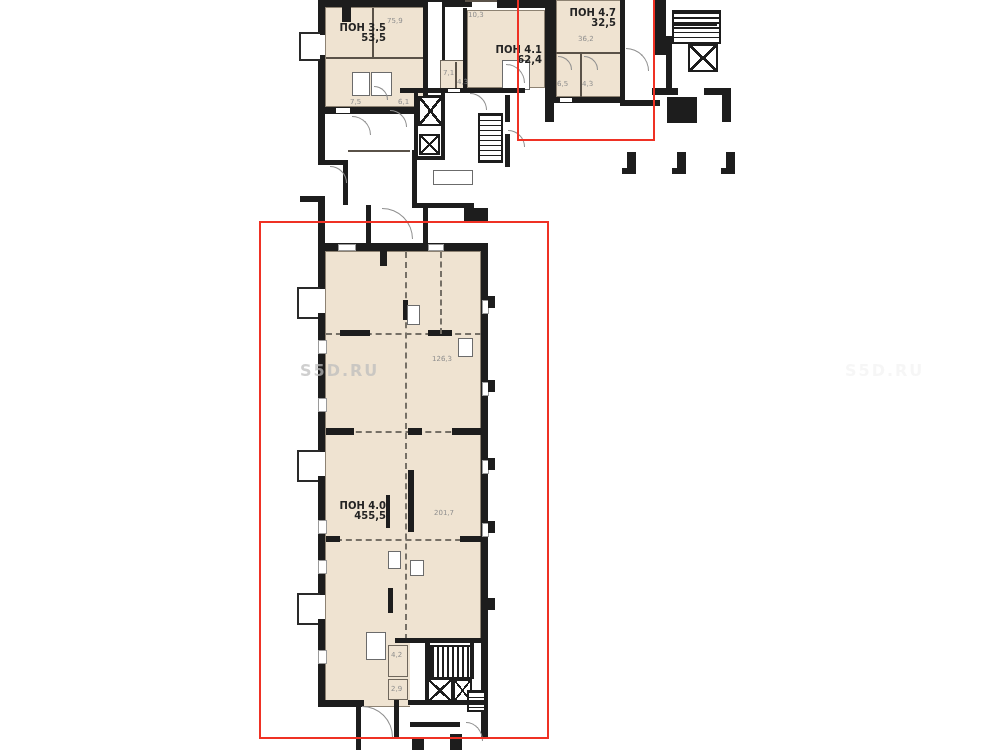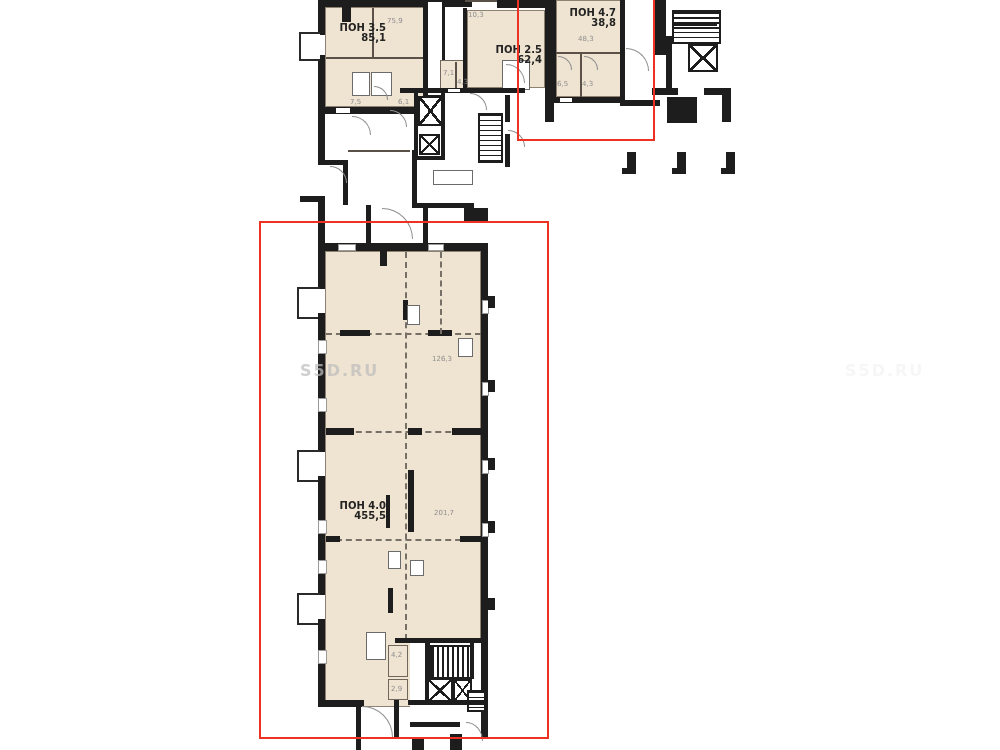--- a/index.html
+++ b/index.html
@@ -198,42 +198,42 @@
   <div class="w" style="left:356px;top:700px;width:5px;height:50px"></div>
   <div class="arc" style="left:362px;top:706px;width:30px;height:30px"></div>
   <div class="w" style="left:394px;top:700px;width:5px;height:38px"></div>
   <div class="w" style="left:410px;top:722px;width:50px;height:5px"></div>
   <div class="arc" style="left:466px;top:722px;width:16px;height:18px"></div>
   <div class="w" style="left:412px;top:738px;width:12px;height:12px"></div>
   <div class="w" style="left:450px;top:734px;width:12px;height:16px"></div>
 
   <div class="ul" style="left:330px;top:23px;width:56px">
     <div>ПОН 3.5</div>
-    <div>85,1</div>
+    <div>53,5</div>
   </div>
   <div class="ul" style="left:490px;top:45px;width:52px">
-    <div>ПОН 2.5</div>
+    <div>ПОН 4.1</div>
     <div>62,4</div>
   </div>
   <div class="ul" style="left:560px;top:8px;width:56px">
     <div>ПОН 4.7</div>
-    <div>38,8</div>
+    <div>32,5</div>
   </div>
   <div class="ul" style="left:336px;top:501px;width:50px">
     <div>ПОН 4.0</div>
     <div>455,5</div>
   </div>
 
   <div class="dim" style="left:387px;top:18px">75,9</div>
   <div class="dim" style="left:468px;top:12px">10,3</div>
   <div class="dim" style="left:350px;top:99px">7,5</div>
   <div class="dim" style="left:398px;top:99px">6,1</div>
   <div class="dim" style="left:443px;top:70px">7,1</div>
   <div class="dim" style="left:457px;top:79px">4,3</div>
-  <div class="dim" style="left:578px;top:36px">48,3</div>
+  <div class="dim" style="left:578px;top:36px">36,2</div>
   <div class="dim" style="left:557px;top:81px">6,5</div>
   <div class="dim" style="left:582px;top:81px">4,3</div>
   <div class="dim" style="left:432px;top:356px">126,3</div>
   <div class="dim" style="left:434px;top:510px">201,7</div>
   <div class="dim" style="left:391px;top:652px">4,2</div>
   <div class="dim" style="left:391px;top:686px">2,9</div>
 
   <div class="wm" style="left:300px;top:361px">S5D.RU</div>
   <div class="wm faint" style="left:845px;top:361px">S5D.RU</div>
 

